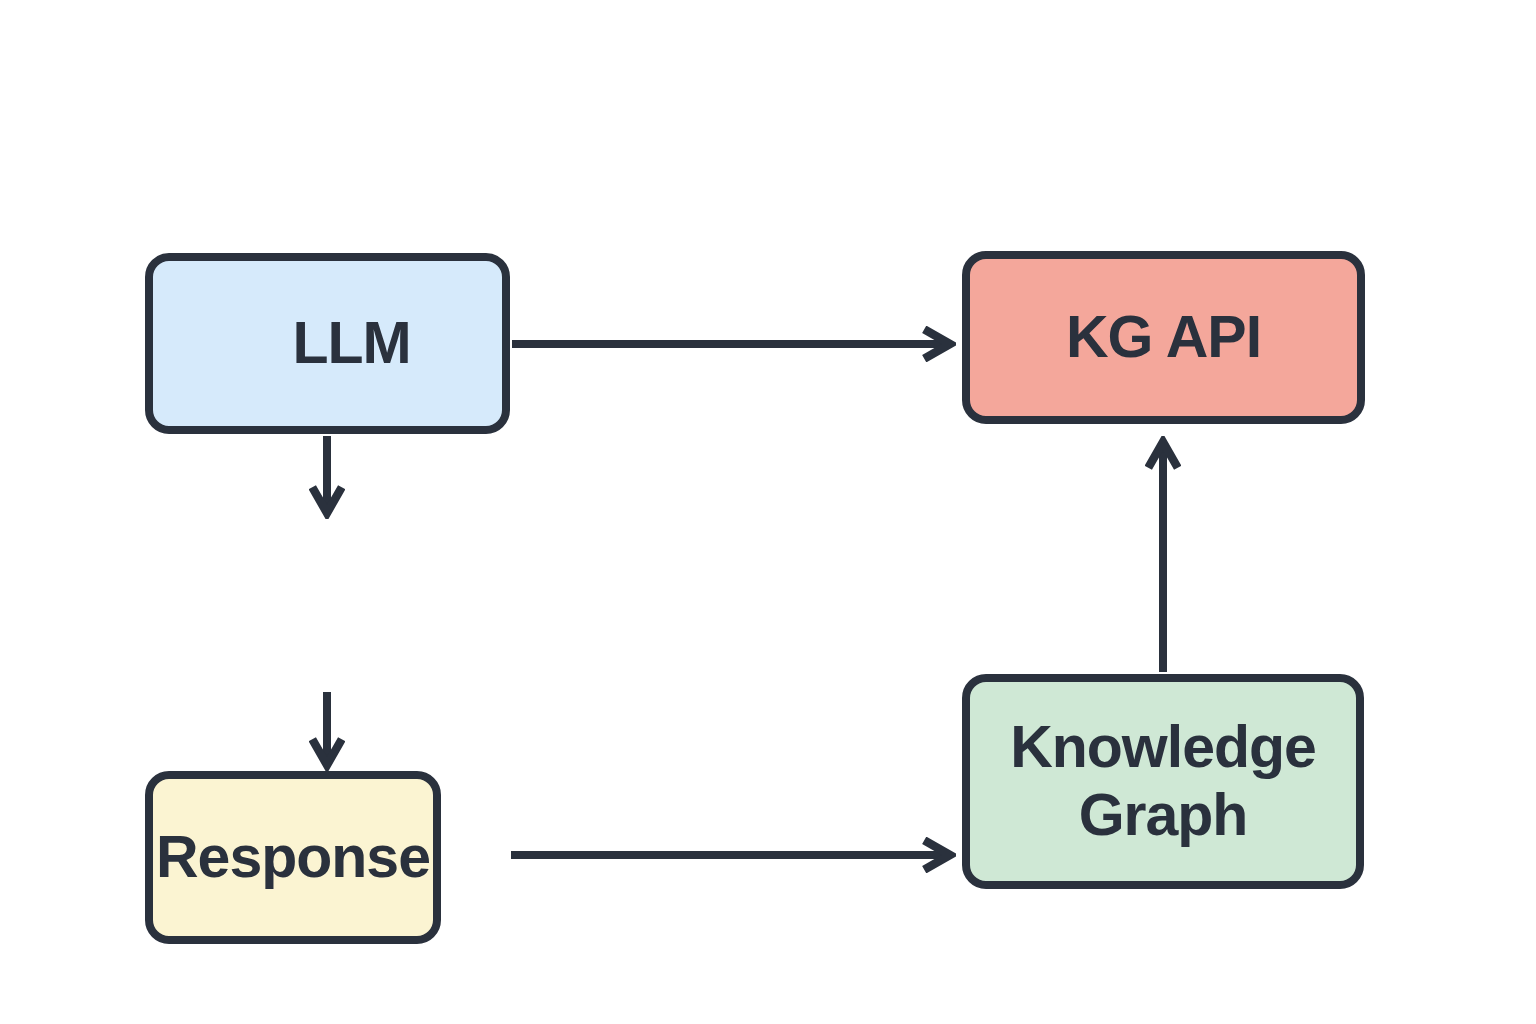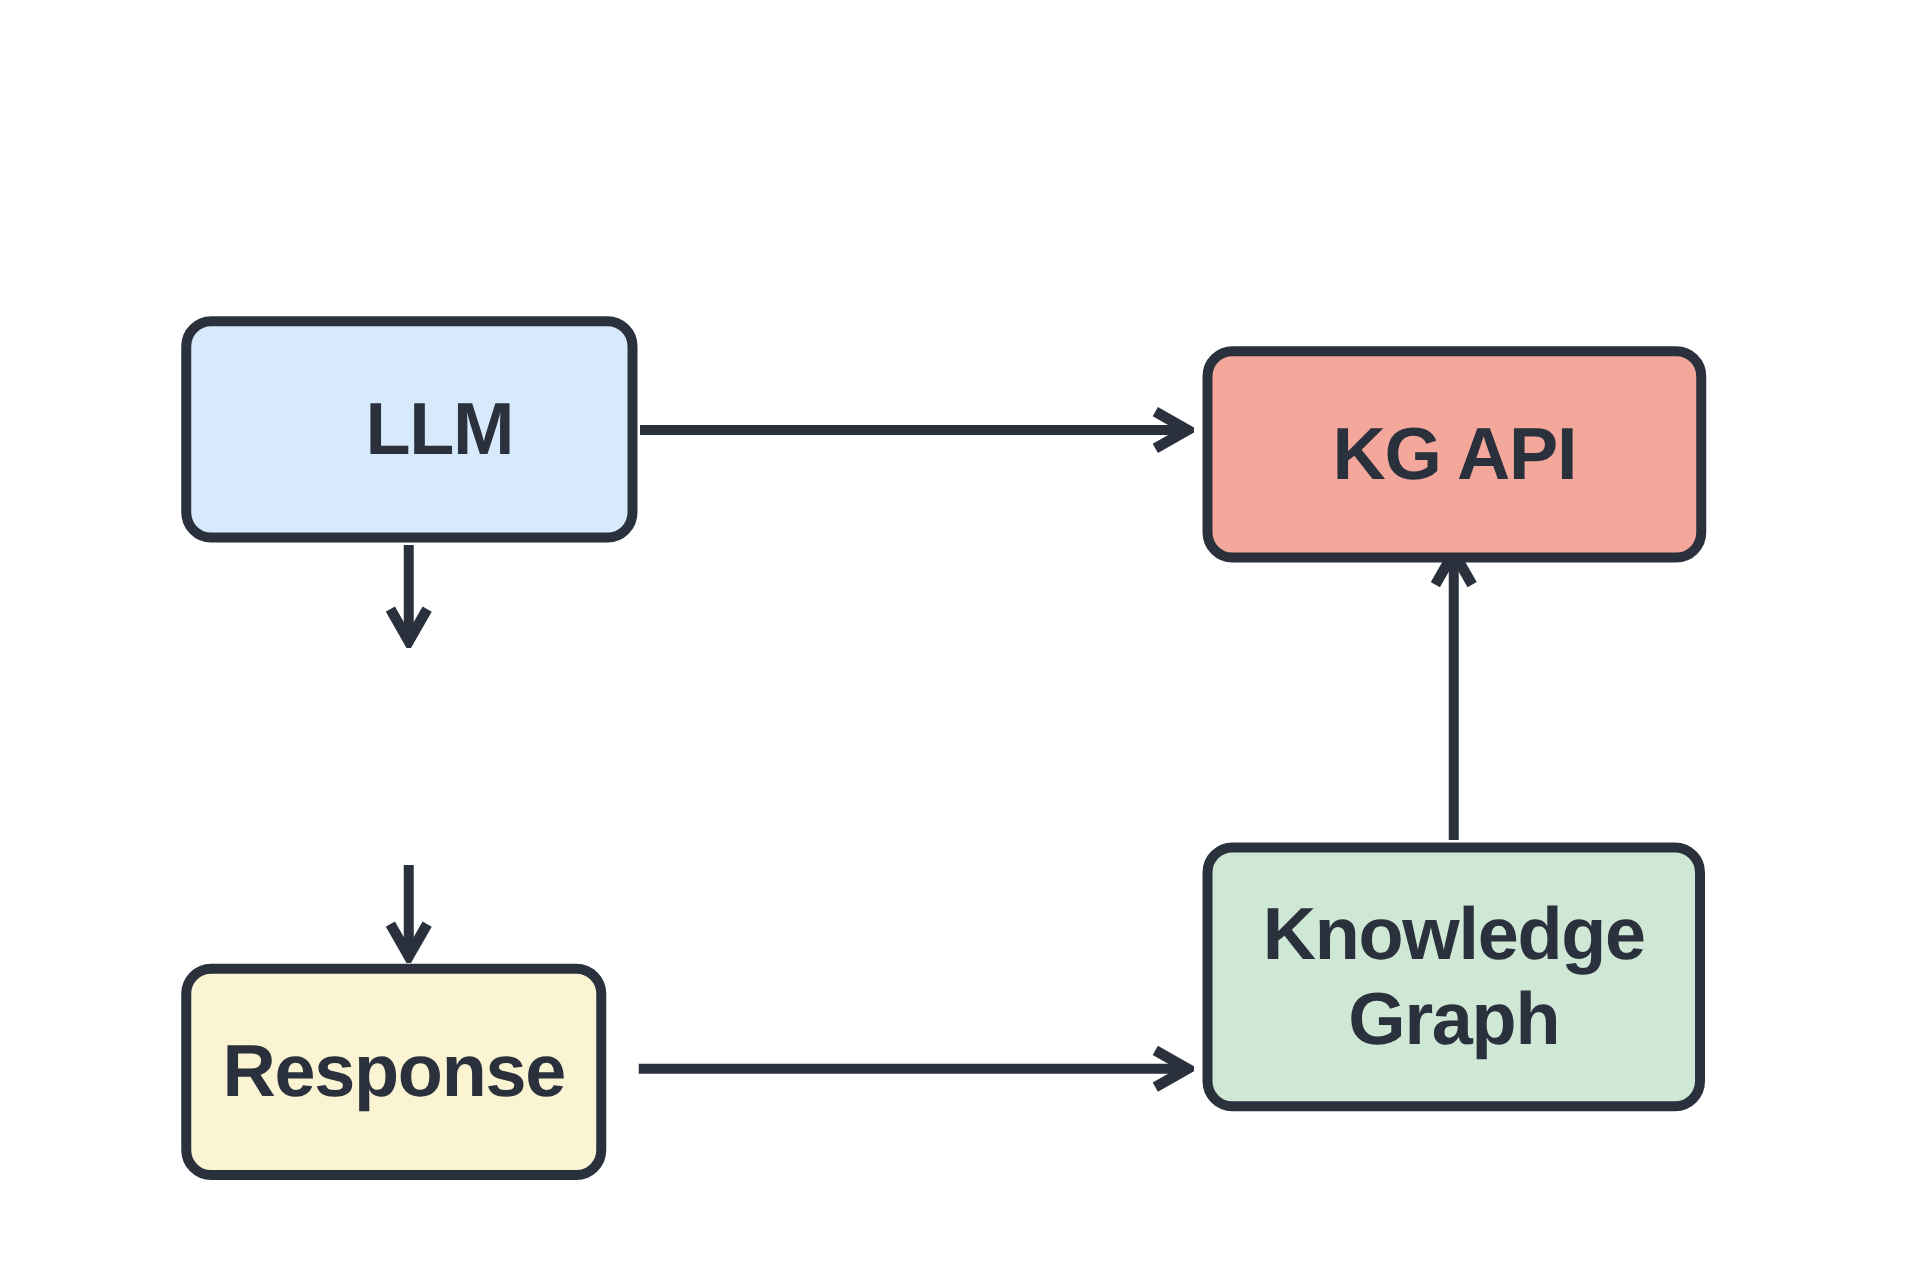--- a/index.html
+++ b/index.html
@@ -46,22 +46,22 @@
     color: #2a313d;
     font-size: 59px;
     font-weight: 600;
     letter-spacing: -1px;
     text-align: center;
     line-height: 1.15;
   }
   .node-label { display: block; padding: 0 14px; }
   #node-llm        { left: 145px; top: 253px; width: 365px; height: 181px; padding-left: 48px; }
   #node-query      { left: 144px; top: 519px; width: 365px; height: 171px; }
-  #node-response   { left: 145px; top: 771px; width: 340px; height: 173px; text-align: right; }
-  #node-kg-api     { left: 962px; top: 277px; width: 403px; height: 173px; }
+  #node-response   { left: 145px; top: 771px; width: 296px; height: 173px; text-align: right; }
+  #node-kg-api     { left: 962px; top: 251px; width: 403px; height: 173px; }
   #node-knowledge-graph { left: 962px; top: 674px; width: 402px; height: 215px; }
 </style>
 </head>
 <body>
 
 <div class="stage">
 
 
   <svg class="arrow-layer" width="1536" height="1024" viewBox="0 0 1536 1024">
     <defs>

